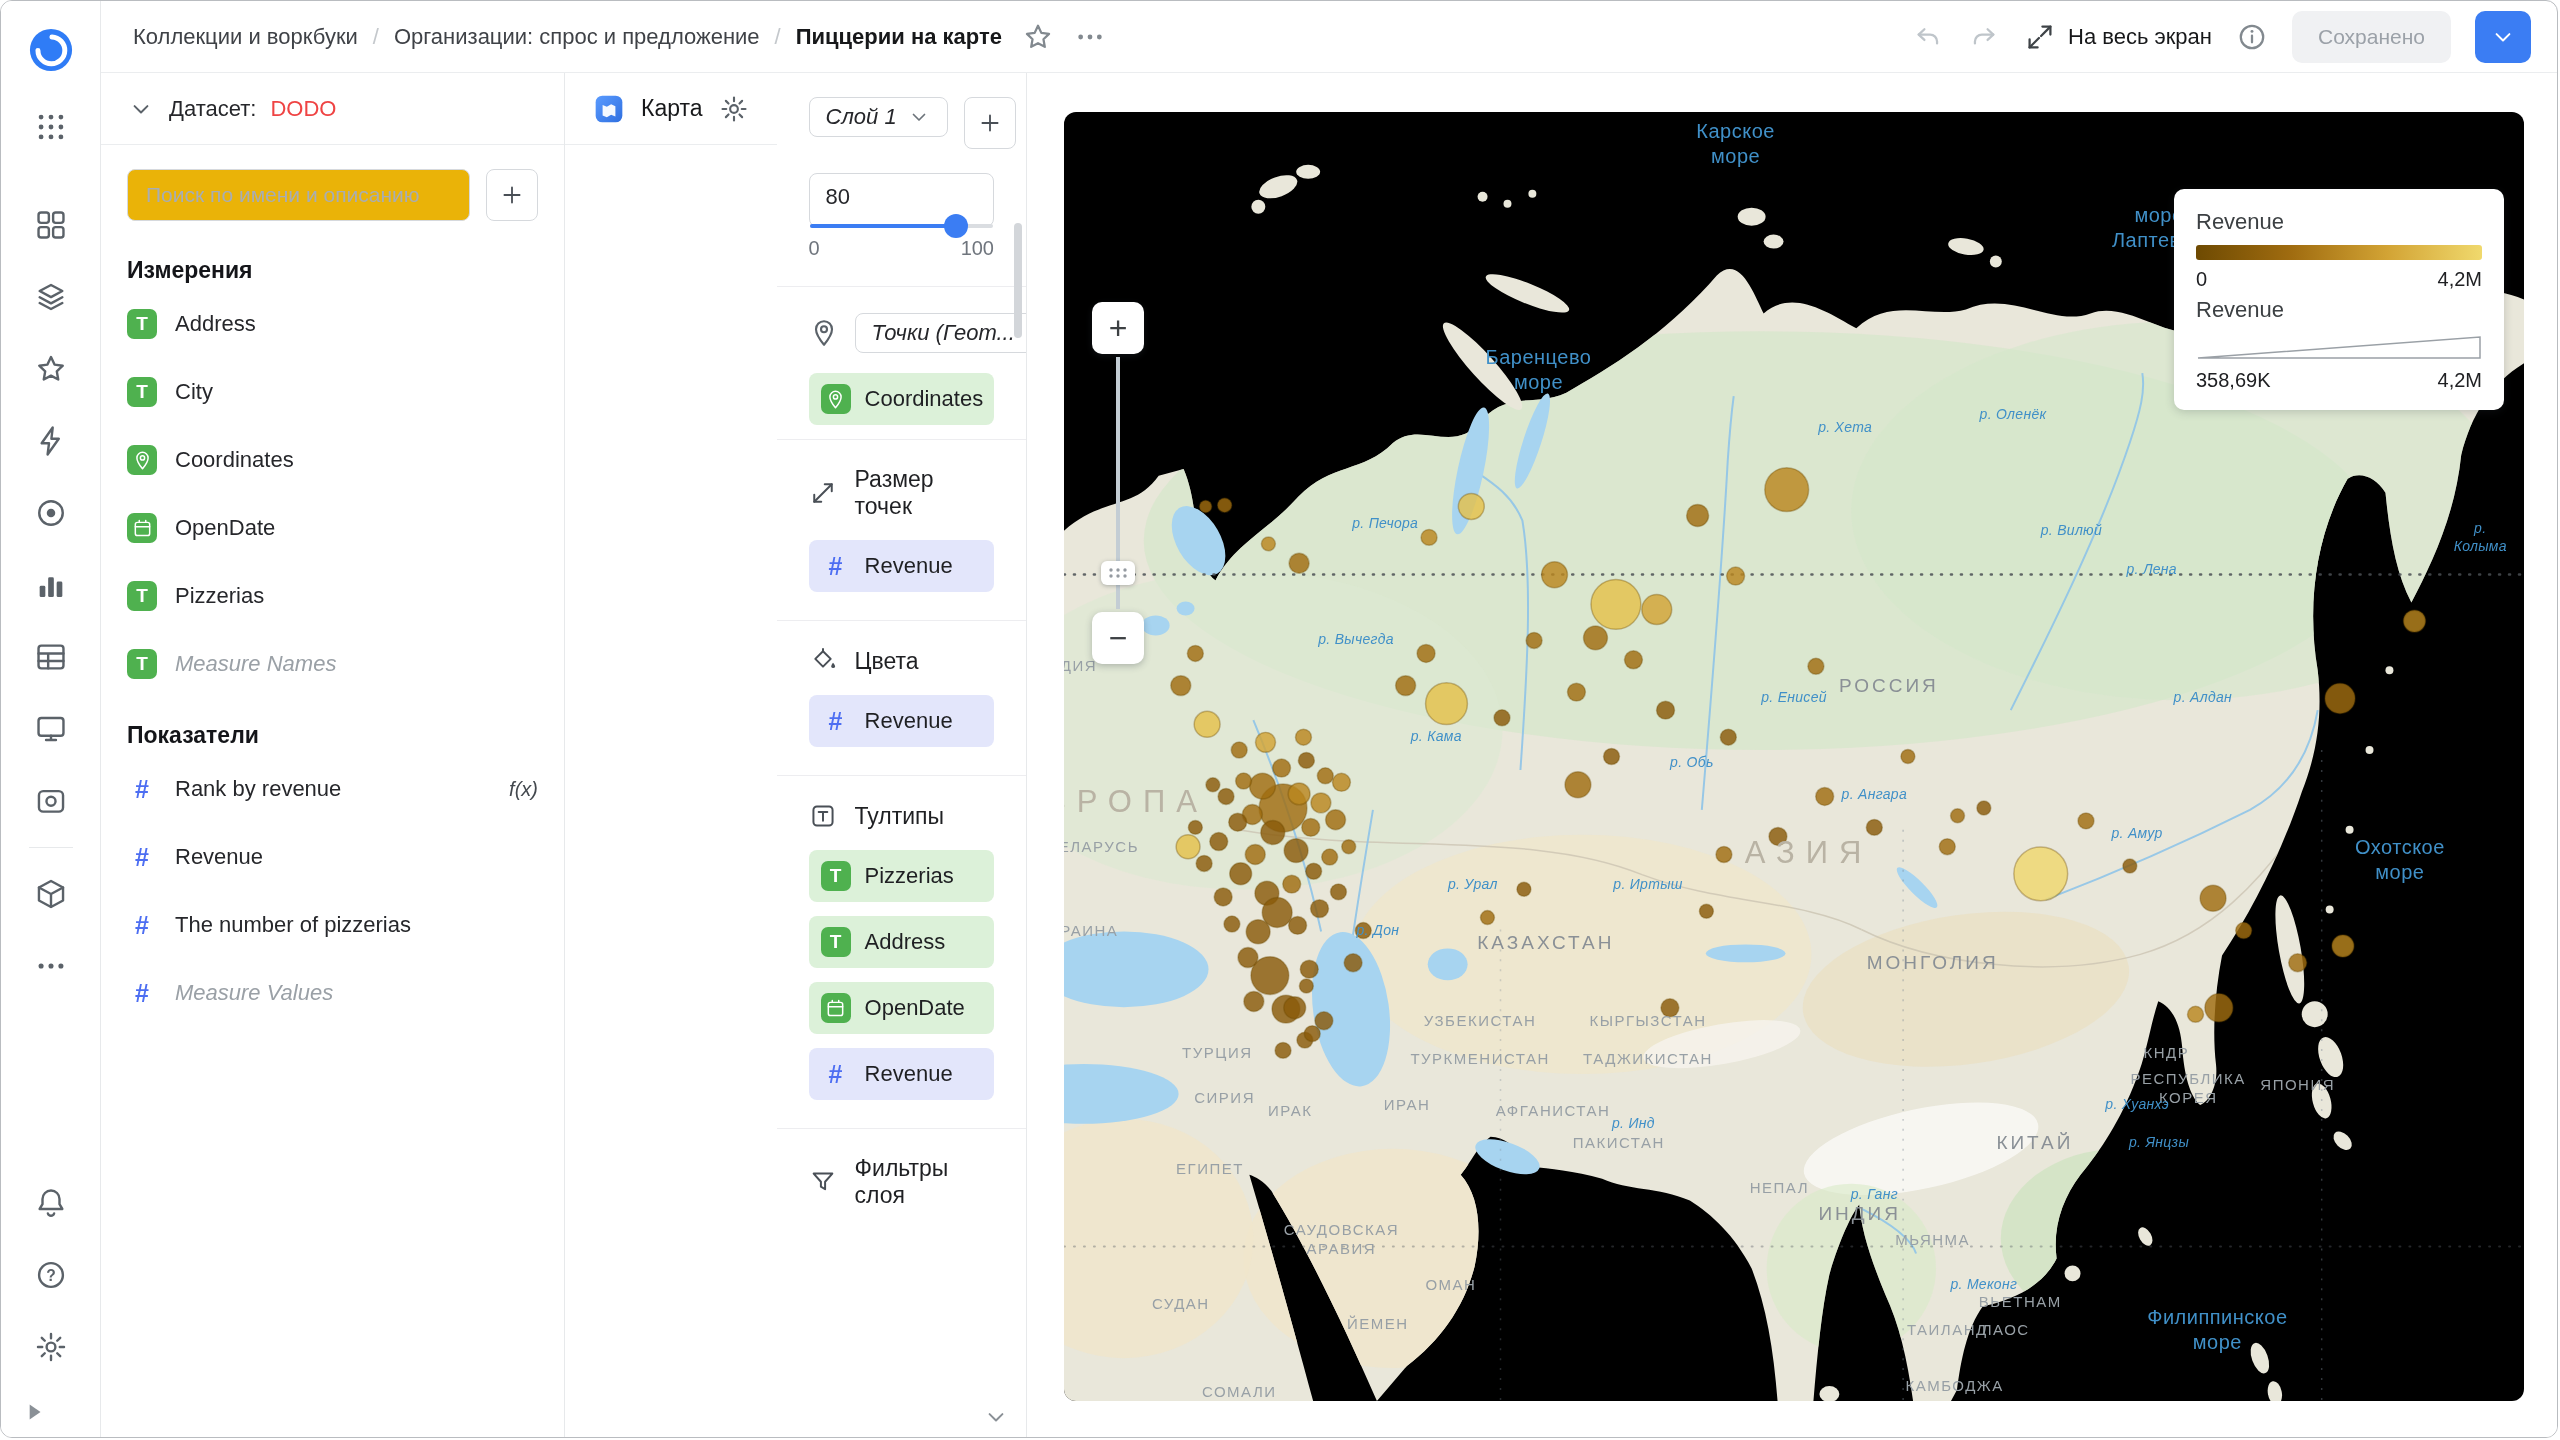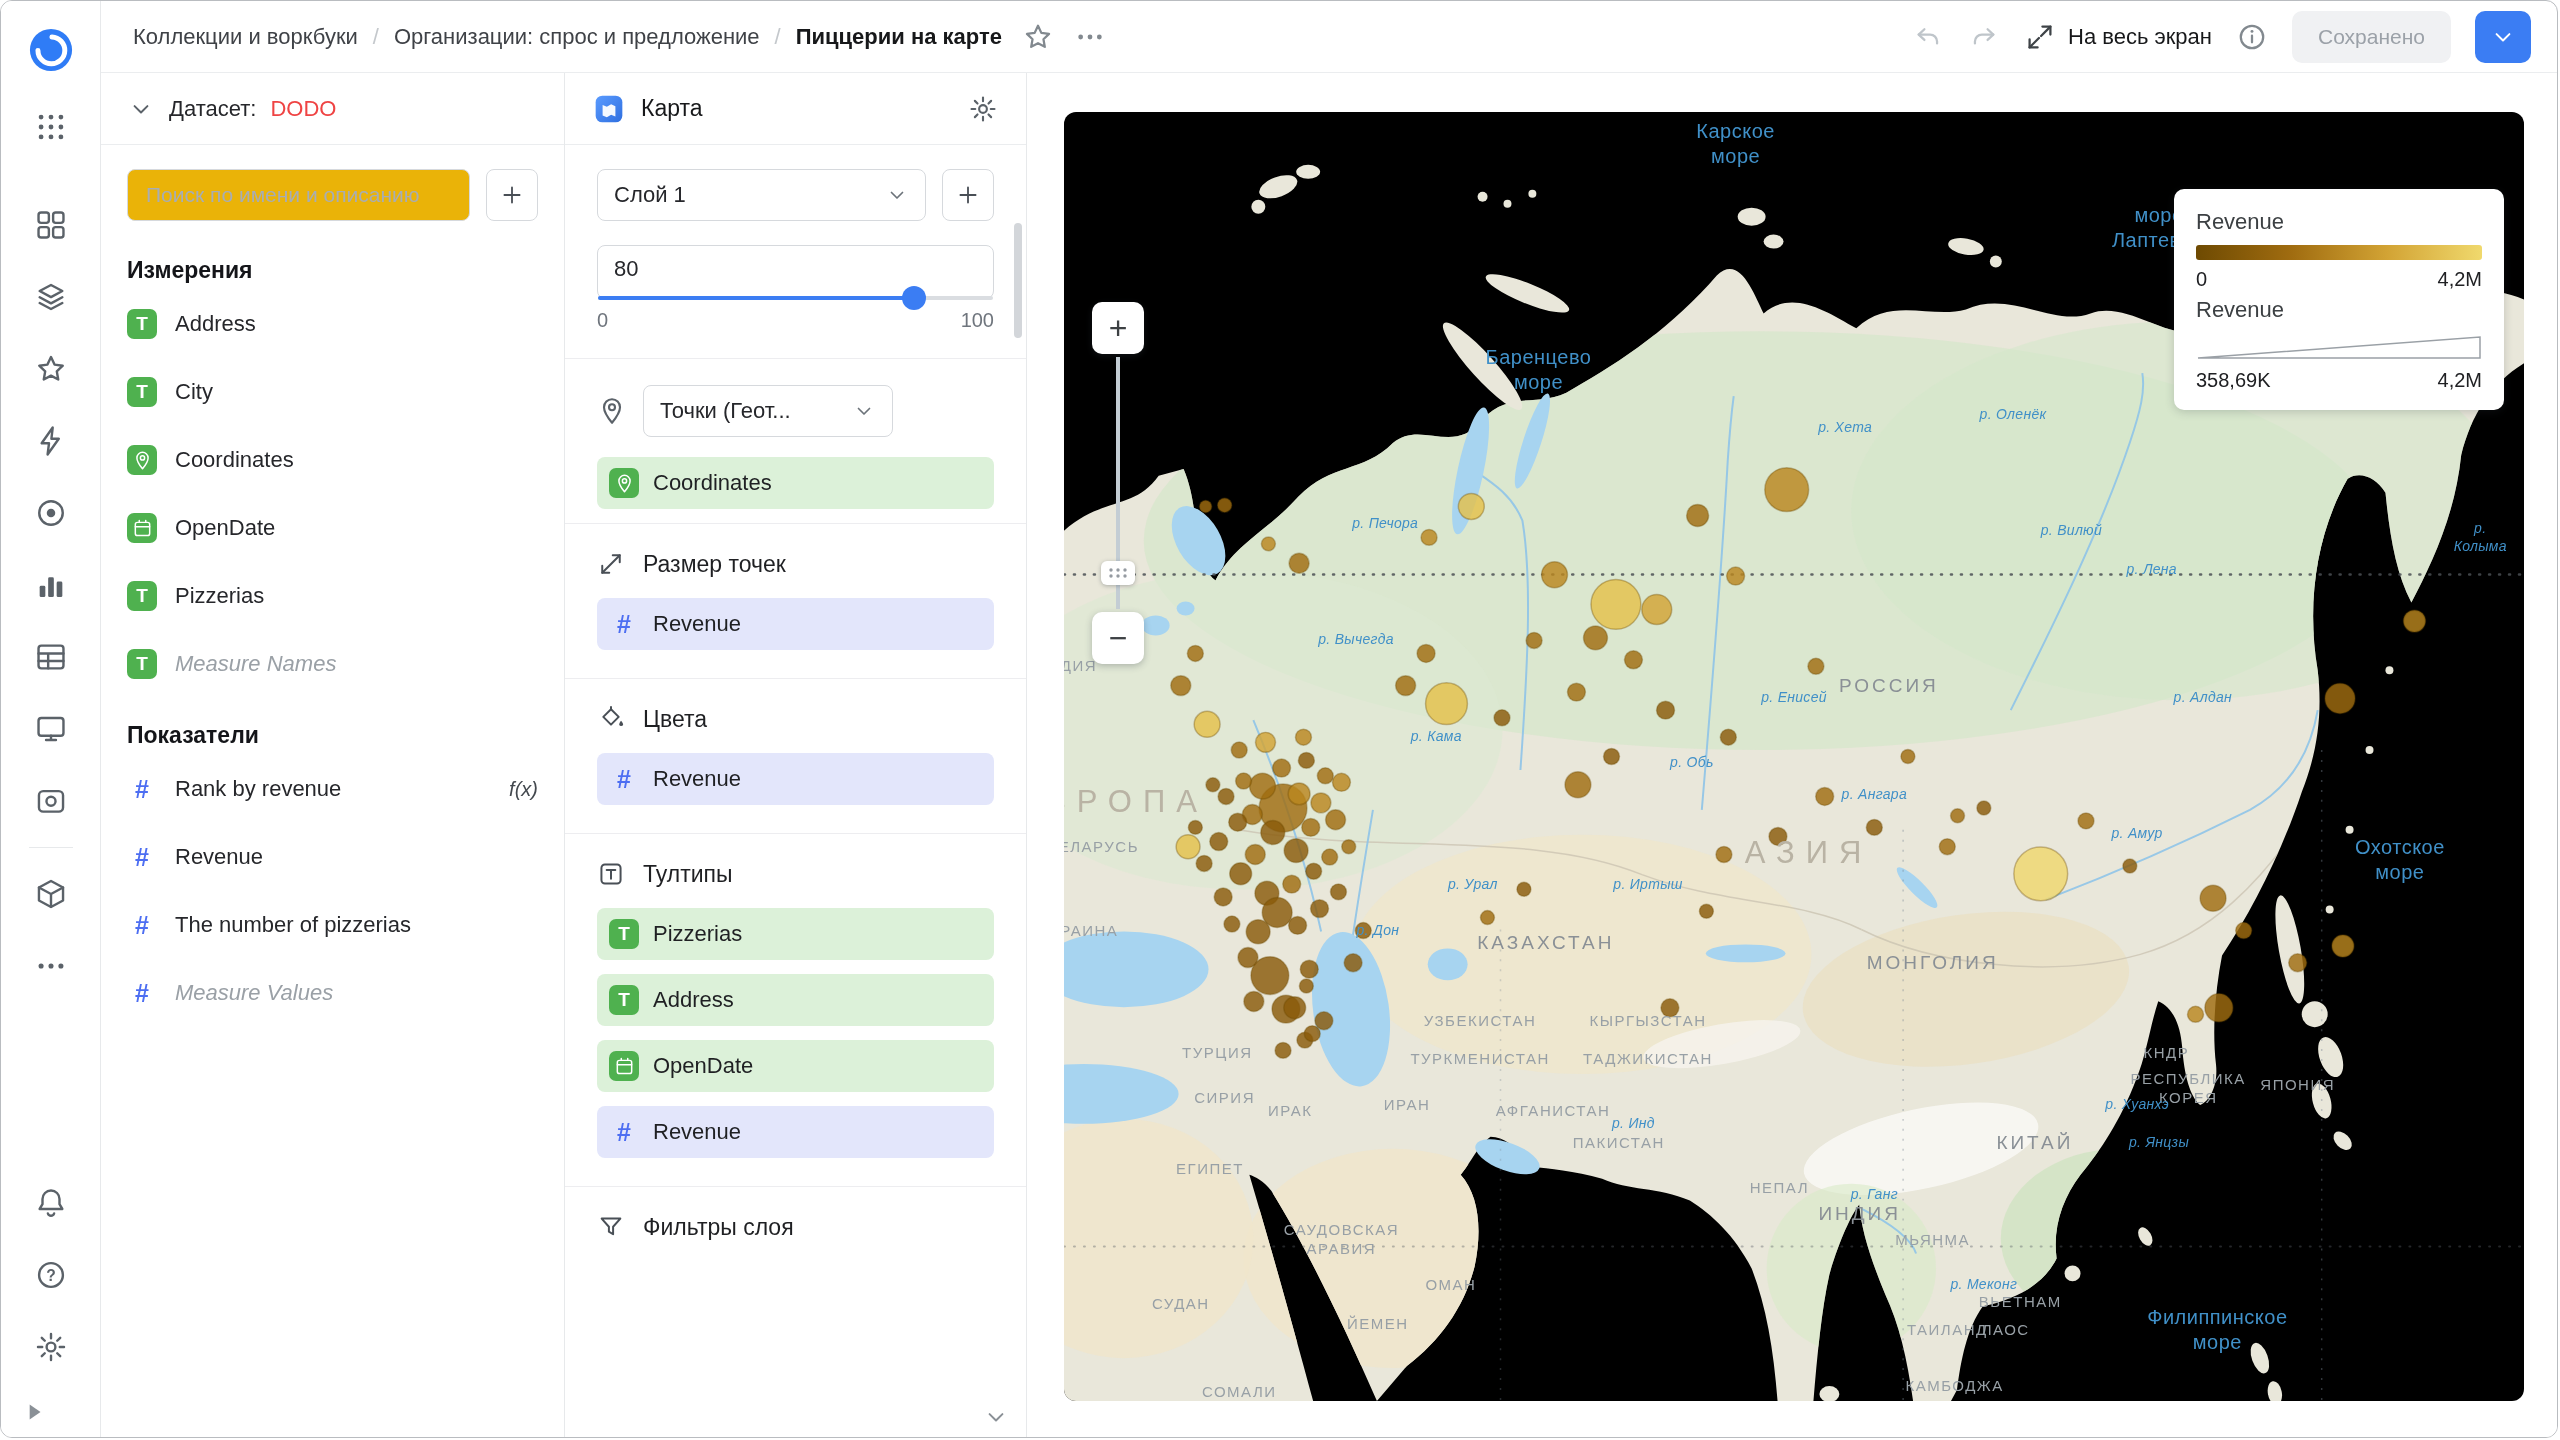--- a/index.html
+++ b/index.html
@@ -57,30 +57,30 @@
   .ds-row{height:68px;display:flex;align-items:center;gap:18px;cursor:grab;}
   .ds-name{font-size:22px;color:#26272b;}
   .ds-name.muted{color:#9aa0a6;font-style:italic;}
   .fx-badge{margin-left:auto;color:#43484e;font-size:20px;font-style:italic;}
   .fi{width:30px;height:30px;border-radius:7px;display:flex;align-items:center;justify-content:center;flex:none;}
   .fi-green{background:#4fb14f;color:#fff;font-weight:700;font-size:19px;}
   .fi-green svg{width:21px;height:21px;}
   .fi-hash{color:#4d6ef2;font-size:25px;font-weight:600;width:30px;}
 
   
-  .chart-panel{width:462px;flex:none;border-right:1px solid #e7e9eb;position:relative;display:flex;flex-direction:column;}
+  .chart-panel{width:462px;flex:none;border-right:1px solid #e7e9eb;position:relative;display:flex;flex-direction:row;}
   .cp-header{height:72px;flex:none;display:flex;align-items:center;gap:16px;padding:0 28px;border-bottom:1px solid #ebedef;}
   .cp-map-icon{width:32px;height:32px;}
   .cp-map-icon svg{width:100%;height:100%;}
   .cp-title{font-size:23px;color:#17181a;flex:1;}
   .cp-gear{width:30px;height:30px;color:#5b6269;cursor:pointer;}
   .cp-gear svg{width:100%;height:100%;}
   .cp-body{flex:1;padding:24px 32px 0;overflow:hidden;}
   .layer-row{display:flex;gap:16px;margin-bottom:24px;}
-  .select{height:52px;border:1px solid #d6d9dd;border-radius:8px;display:flex;align-items:center;padding:0 16px;font-size:22px;color:#26272b;gap:10px;cursor:pointer;background:#fff;}
+  .select{height:40px;border:1px solid #d6d9dd;border-radius:8px;display:flex;align-items:center;padding:0 16px;font-size:22px;color:#26272b;gap:10px;cursor:pointer;background:#fff;font-style:italic;}
   .sel-label{flex:1;white-space:nowrap;overflow:hidden;text-overflow:ellipsis;}
   .chev{width:24px;height:24px;color:#6c737a;flex:none;}
   .chev svg{width:100%;height:100%;}
   .layer-select{flex:1;}
   .op-box{position:relative;height:54px;border:1px solid #d6d9dd;border-radius:8px;padding:10px 16px;font-size:22px;color:#26272b;}
   .op-track{position:absolute;left:0;right:0;bottom:-2px;height:4px;background:#dadde1;border-radius:2px;}
   .op-fill{position:absolute;left:0;top:0;bottom:0;background:#3b7df3;border-radius:2px;}
   .op-knob{position:absolute;top:50%;transform:translate(-50%,-50%);width:24px;height:24px;border-radius:50%;background:#3b7df3;cursor:pointer;}
   .op-range{display:flex;justify-content:space-between;font-size:20px;color:#6f757d;margin-top:10px;}
   .cp-div{border:none;border-top:1px solid #ededf0;margin:26px -32px;}

